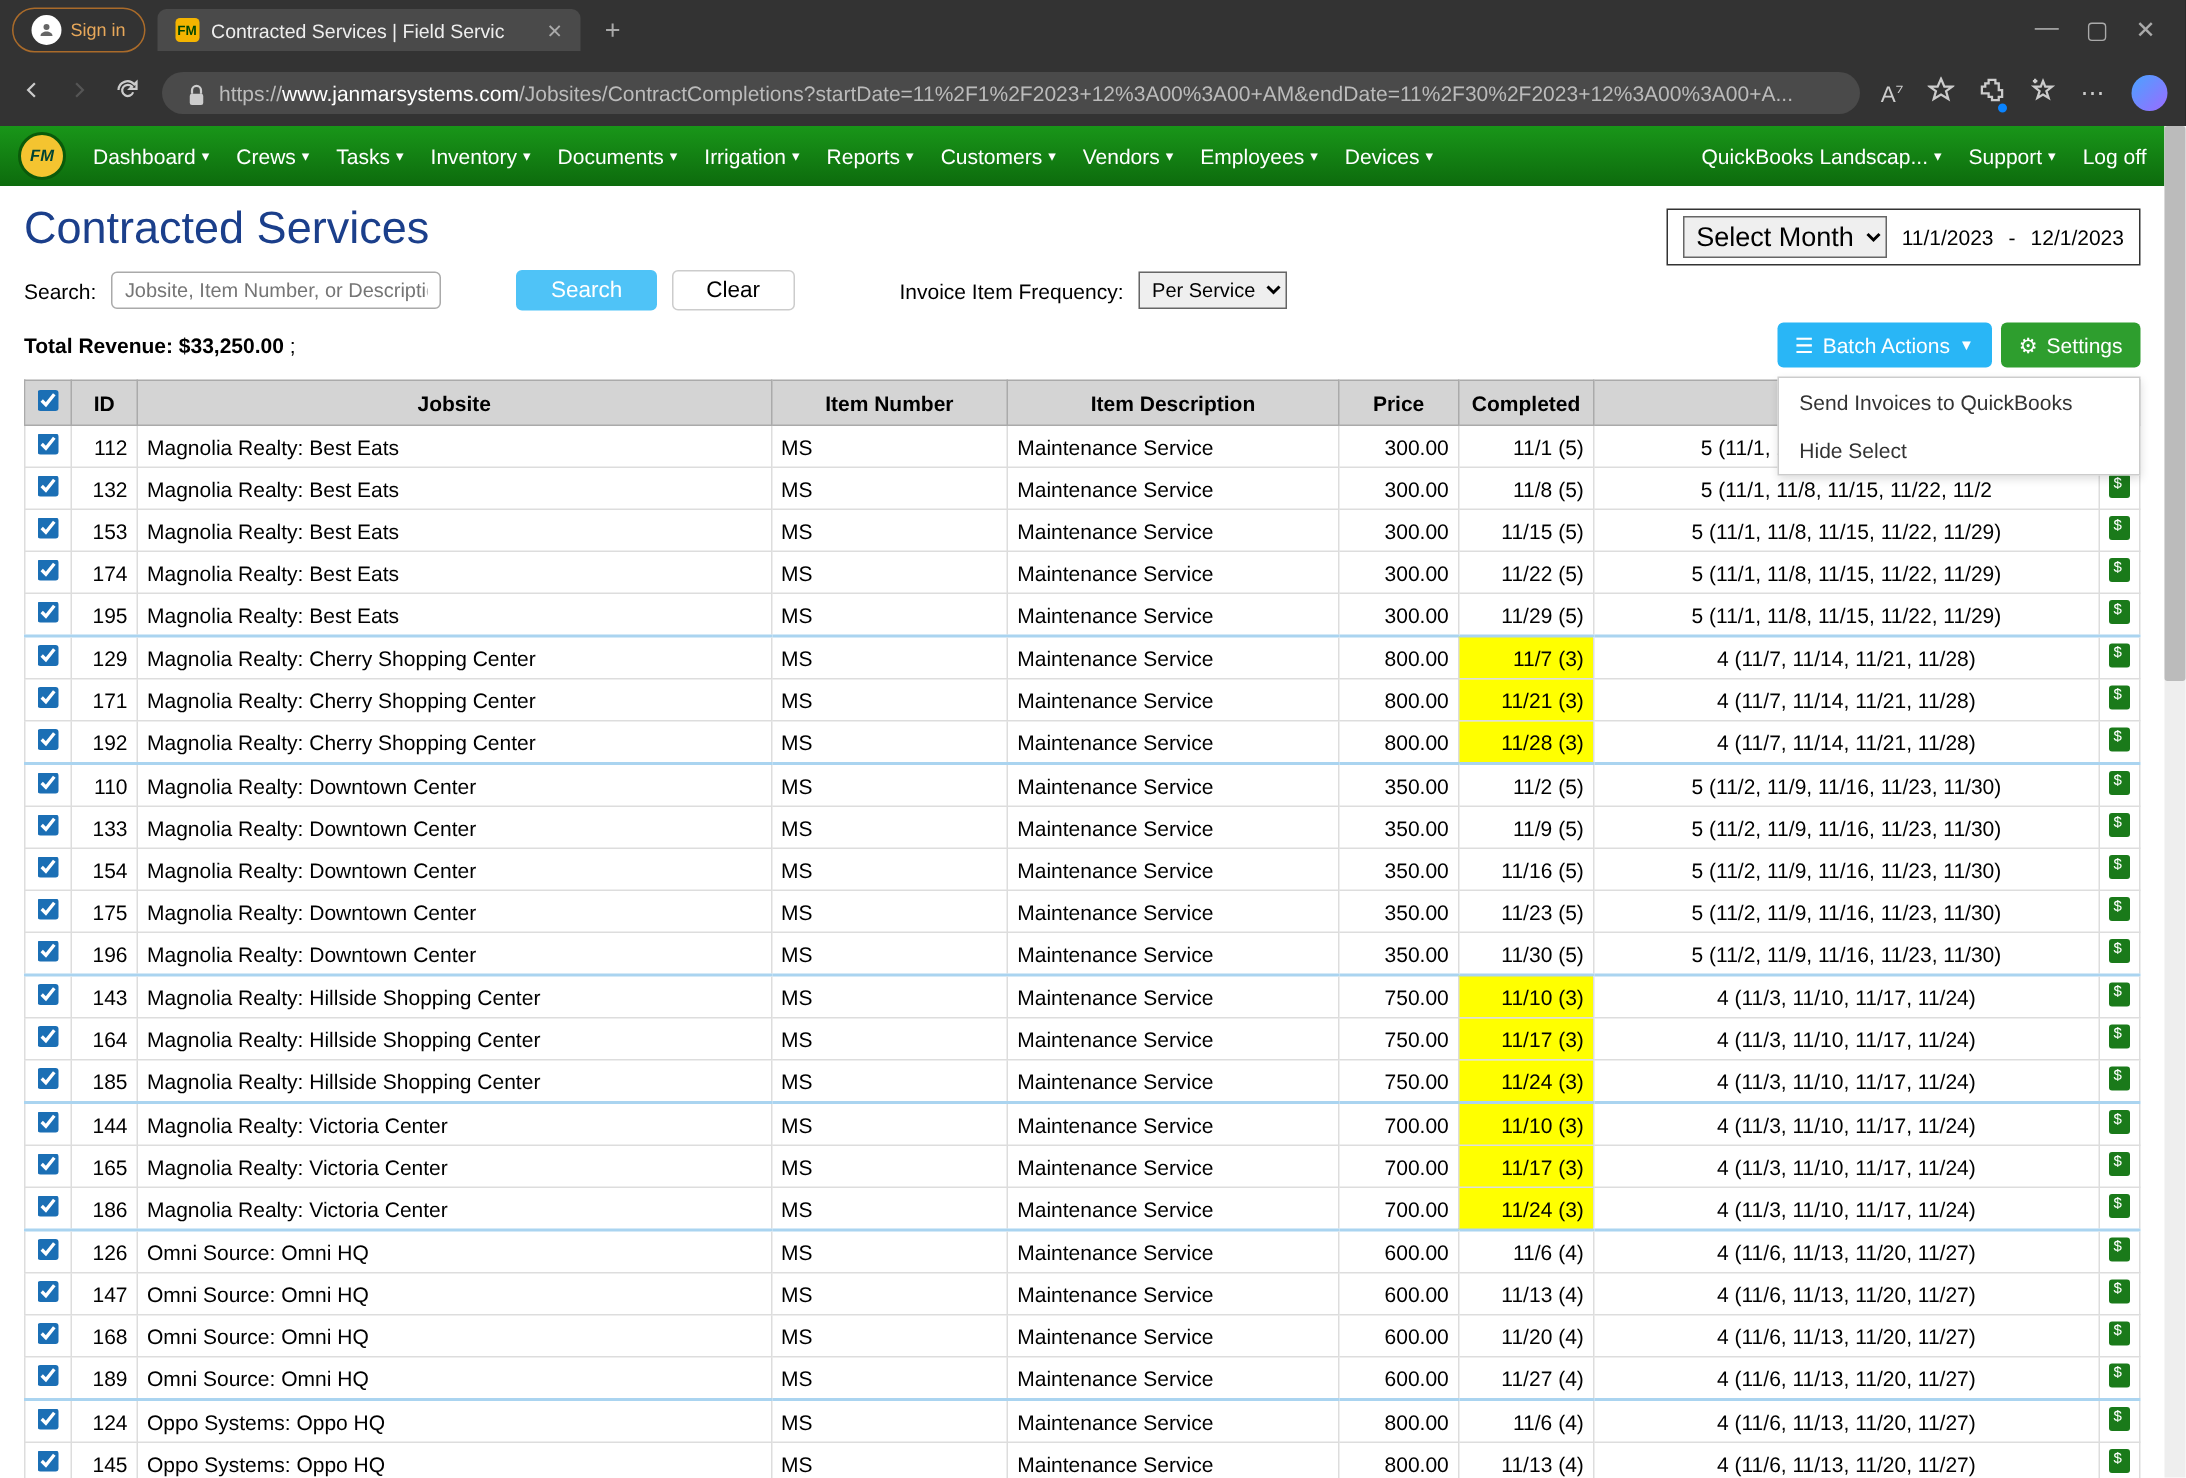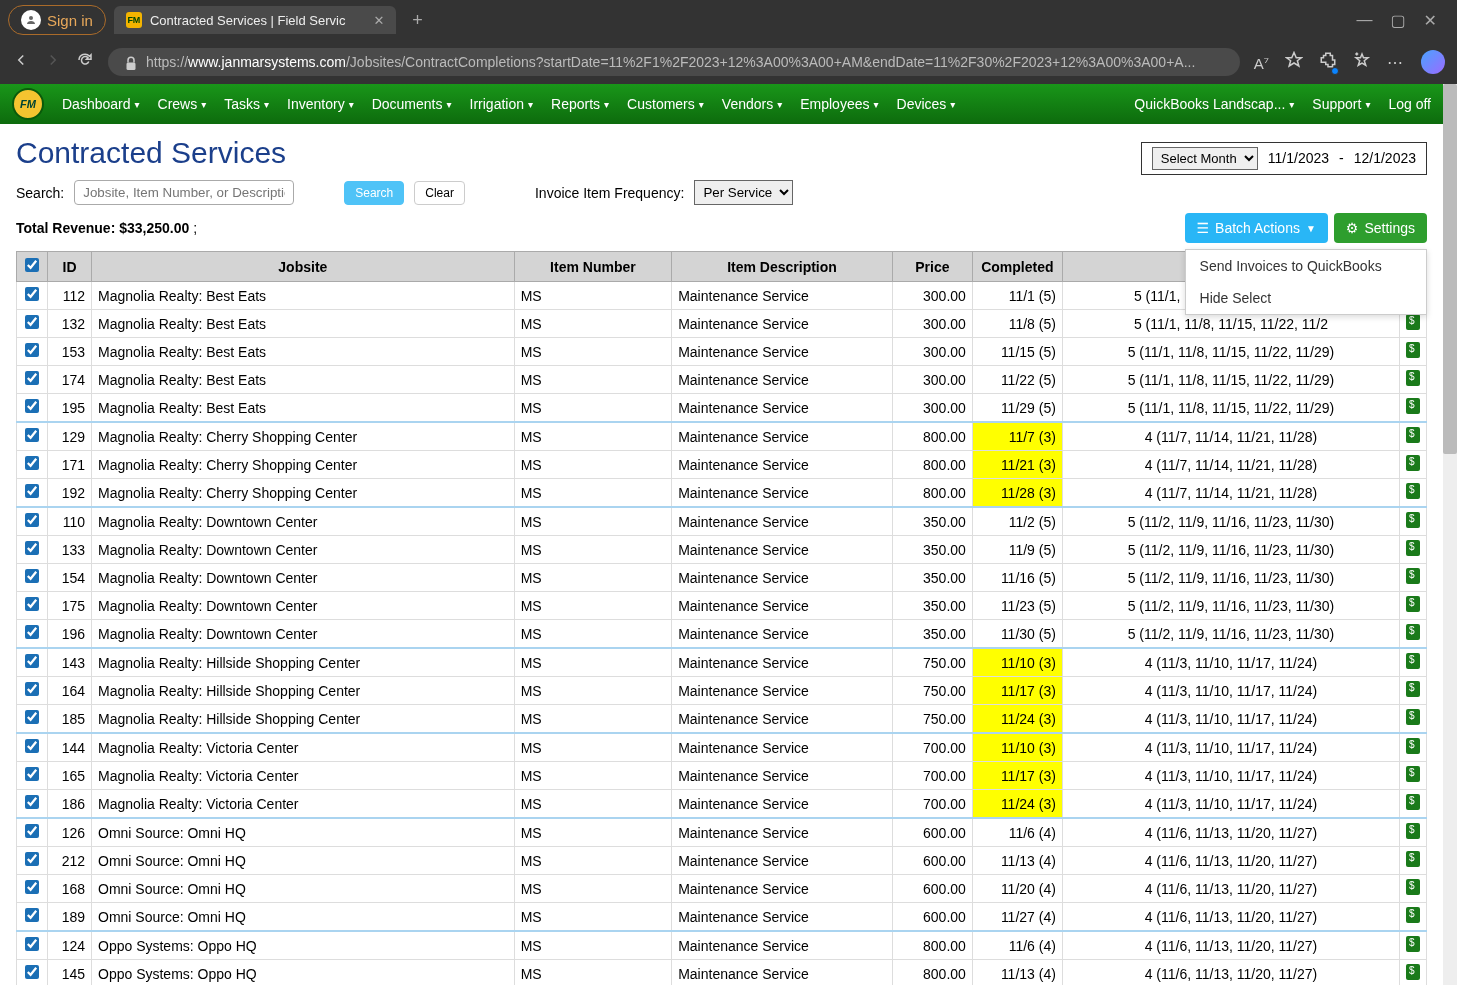--- a/index.html
+++ b/index.html
@@ -1,21 +1,21 @@
 <!DOCTYPE html>
 <html><head>
 <meta charset="utf-8">
 <style>
 * { box-sizing: border-box; margin: 0; padding: 0; }
 body { font-family: -apple-system, BlinkMacSystemFont, "Segoe UI", Arial, sans-serif; background: #2b2b2b; overflow: hidden; }
 
 
 .browser-chrome { background: #333; color: #ddd; }
 .tab-strip { display: flex; align-items: center; height: 40px; padding: 0 8px; gap: 8px; }
-.sign-in-pill { display: flex; align-items: center; gap: 6px; border: 1px solid #aa6b2a; border-radius: 18px; padding: 4px 12px; color: #e8a85a; font-size: 15px; }
+.sign-in-pill { display: flex; align-items: center; gap: 6px; border: 1px solid #aa6b2a; border-radius: 18px; padding: 4px 12px; color: #e8a85a; font-size: 12px; }
 .sign-in-avatar { width: 20px; height: 20px; border-radius: 50%; background: #fff; display: flex; align-items: center; justify-content: center; color: #555; }
 .tab { display: flex; align-items: center; gap: 8px; background: #4a4a4a; padding: 6px 12px; border-radius: 6px 6px 0 0; font-size: 13px; color: #eee; }
 .tab .favicon { width: 16px; height: 16px; background: #f4b400; border-radius: 3px; display: flex; align-items: center; justify-content: center; font-size: 9px; color: #040; font-weight: bold; }
 .tab .close-x { color: #aaa; margin-left: 20px; }
 .new-tab-btn { color: #aaa; font-size: 18px; padding: 0 8px; }
 .window-controls { margin-left: auto; display: flex; gap: 18px; color: #aaa; padding-right: 12px; }
 
 .addr-bar { display: flex; align-items: center; height: 44px; padding: 0 12px; gap: 14px; color: #ccc; }
 .addr-bar svg { width: 18px; height: 18px; }
 .url-field { flex: 1; background: #4a4a4a; border-radius: 18px; padding: 6px 14px; font-size: 14px; color: #bbb; display: flex; align-items: center; gap: 10px; }
@@ -34,26 +34,26 @@
 .topnav { background: #1a7a1a; background: linear-gradient(#199619 0%, #0d6b0d 100%); color: #fff; display: flex; align-items: center; height: 40px; padding: 0 12px; gap: 18px; font-size: 14px; }
 .brand-logo { width: 32px; height: 32px; background: #f4c430; border-radius: 50%; display: flex; align-items: center; justify-content: center; font-weight: bold; color: #043; font-size: 11px; font-style: italic; border:2px solid #0a5a0a; }
 .nav-item { display: flex; align-items: center; gap: 4px; cursor: pointer; white-space: nowrap; }
 .nav-item .caret { font-size: 10px; }
 .nav-spacer { flex: 1; }
 
 .page-body { padding: 12px 16px; }
 .page-header-row { display: flex; align-items: center; }
 .page-title { color: #1b3f8b; font-size: 30px; font-weight: 500; margin-bottom: 10px; }
 .date-picker { margin-left: auto; display: flex; align-items: center; gap: 10px; border: 1px solid #333; padding: 4px 10px; font-size: 14px; }
-.date-select { border: 1px solid #666; padding: 2px 4px; font-size: 13px; }
+.date-select { border: 1px solid #666; padding: 2px 4px; font-size: 18px; }
 
 .filter-row { display: flex; align-items: center; gap: 10px; font-size: 14px; margin-bottom: 8px; }
 .filter-row label { font-weight: 400; }
 .search-box { border: 1px solid #aaa; border-radius: 4px; padding: 4px 8px; width: 220px; }
-.btn { border: 1px solid #ccc; border-radius: 4px; padding: 4px 10px; font-size: 12px; background: #fff; cursor: pointer; }
+.btn { border: 1px solid #ccc; border-radius: 4px; padding: 4px 22px; font-size: 15px; background: #fff; cursor: pointer; }
 .btn-search { background: #4fc3f7; color: #fff; border-color: #4fc3f7; }
 .freq-label { font-weight: bold; margin-left: 60px; }
 .freq-select { border: 1px solid #666; padding: 3px 4px; }
 
 .revenue-row { font-size: 14px; margin-bottom: 8px; display:flex; align-items:center; }
 .revenue-row b { font-weight: bold; }
 
 .action-buttons { margin-left: auto; display: flex; gap: 6px; position:relative; }
 .btn-batch { background: #29b6f6; color: #fff; border: none; border-radius: 4px; padding: 7px 12px; font-size: 14px; display: flex; align-items: center; gap: 6px; }
 .btn-settings { background: #2e9e2e; color: #fff; border: none; border-radius: 4px; padding: 7px 12px; font-size: 14px; display: flex; align-items: center; gap: 6px; }
@@ -476,21 +476,21 @@
             <td>Omni Source: Omni HQ</td>
             <td>MS</td>
             <td>Maintenance Service</td>
             <td class="price">600.00</td>
             <td class="completed">11/6 (4)</td>
             <td class="visits">4 (11/6, 11/13, 11/20, 11/27)</td>
             <td class="act"><span class="invoice-icon"></span></td>
           </tr>
           <tr>
             <td class="chk"><input type="checkbox" class="row-check" checked="" style=""></td>
-            <td class="id">212</td>
+            <td class="id">147</td>
             <td>Omni Source: Omni HQ</td>
             <td>MS</td>
             <td>Maintenance Service</td>
             <td class="price">600.00</td>
             <td class="completed">11/13 (4)</td>
             <td class="visits">4 (11/6, 11/13, 11/20, 11/27)</td>
             <td class="act"><span class="invoice-icon"></span></td>
           </tr>
           <tr>
             <td class="chk"><input type="checkbox" class="row-check" checked="" style=""></td>

